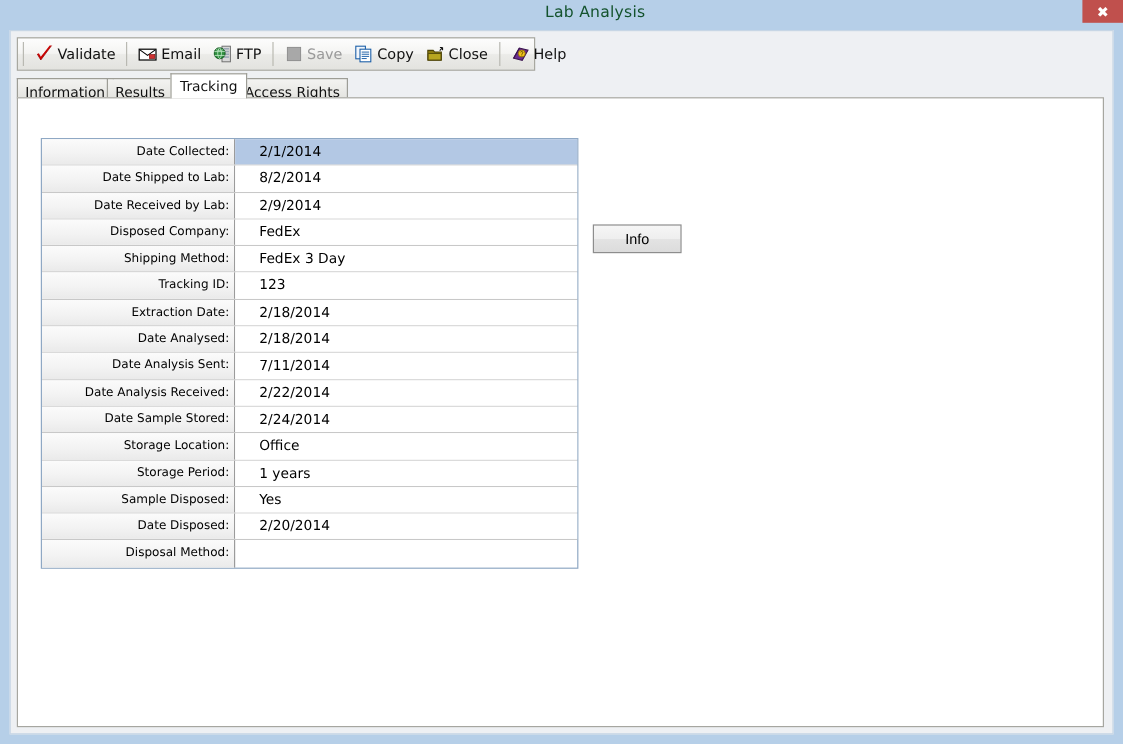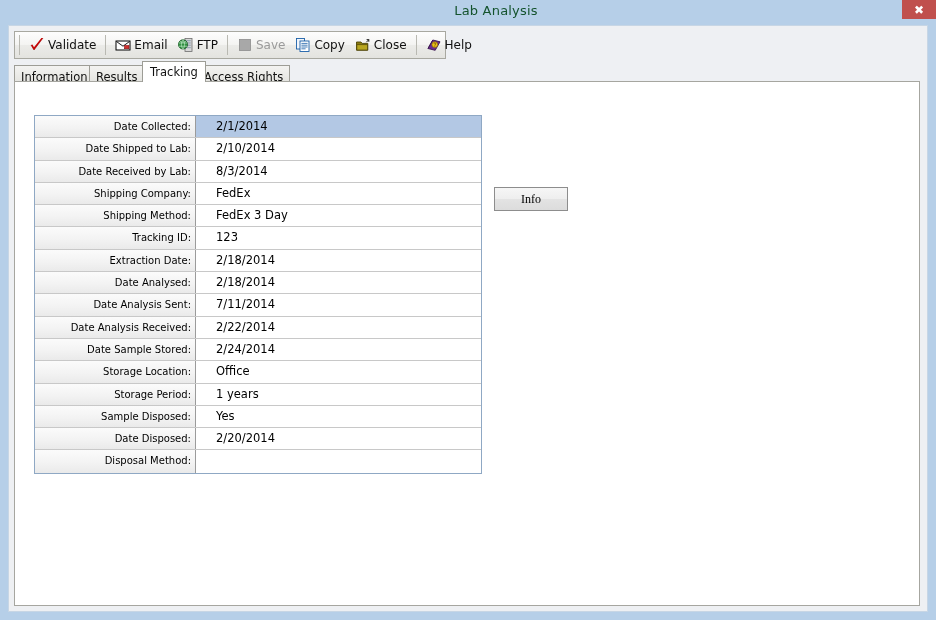--- a/index.html
+++ b/index.html
@@ -191,21 +191,21 @@
   #info-button {
     position: absolute;
     left: 479px; top: 105px;
     width: 74px; height: 23px;
     background: linear-gradient(to bottom, #f6f6f6 0%, #eeeeee 50%, #e3e3e3 51%, #dcdcdc 100%);
     border: 1px solid #8d8d8d;
     box-sizing: border-box;
     font-size: 12px;
     color: #000;
     cursor: pointer;
-    font-family: Liberation Serif, serif;
+    font-family: Liberation Sans, sans-serif;
     display: flex;
     align-items: center;
     justify-content: center;
     padding: 11px;
   }
 </style>
 </head>
 <body>
 
 <div id="window-frame">
@@ -320,28 +320,28 @@
 
     <div id="tab-page">
 
       <div id="property-grid">
         <div class="grid-row selected">
           <div class="cell-label">Date Collected:</div>
           <div class="cell-value">2/1/2014</div>
         </div>
         <div class="grid-row">
           <div class="cell-label">Date Shipped to Lab:</div>
-          <div class="cell-value">2/10/2014</div>
+          <div class="cell-value">8/2/2014</div>
         </div>
         <div class="grid-row">
           <div class="cell-label">Date Received by Lab:</div>
-          <div class="cell-value">8/3/2014</div>
-        </div>
-        <div class="grid-row">
-          <div class="cell-label">Shipping Company:</div>
+          <div class="cell-value">2/9/2014</div>
+        </div>
+        <div class="grid-row">
+          <div class="cell-label">Disposed Company:</div>
           <div class="cell-value">FedEx</div>
         </div>
         <div class="grid-row">
           <div class="cell-label">Shipping Method:</div>
           <div class="cell-value">FedEx 3 Day</div>
         </div>
         <div class="grid-row">
           <div class="cell-label">Tracking ID:</div>
           <div class="cell-value">123</div>
         </div>

